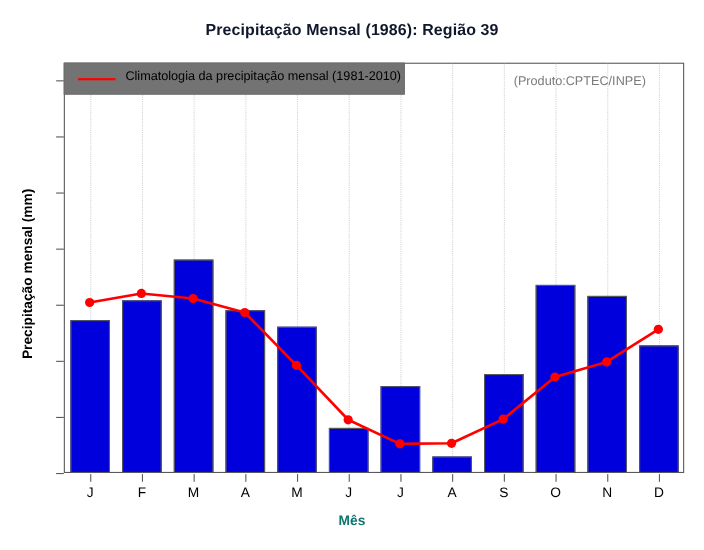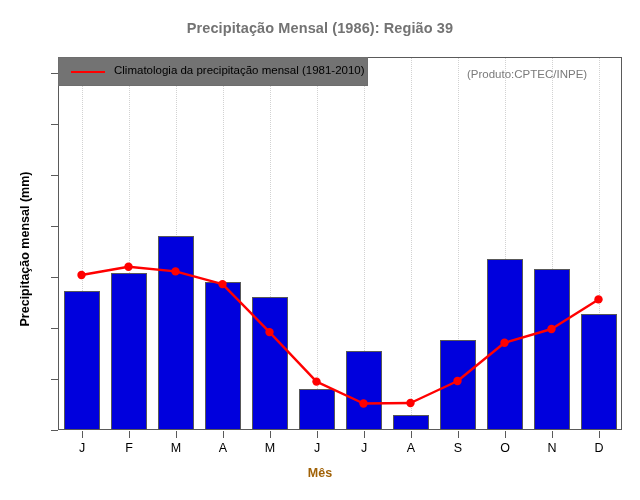--- a/index.html
+++ b/index.html
@@ -21,21 +21,21 @@
     height: 500px;
   }
   .chart-title {
     position: absolute;
     left: 0;
     top: 20px;
     width: 640px;
     text-align: center;
     font-size: 14.5px;
     font-weight: bold;
-    color: #737373;
+    color: #0f172a;
     letter-spacing: 0.1px;
   }
   .ylabel {
     position: absolute;
     left: -105px;
     top: 242px;
     width: 260px;
     text-align: center;
     font-size: 12.5px;
     font-weight: bold;
@@ -44,21 +44,21 @@
     transform-origin: center center;
   }
   .xlabel {
     position: absolute;
     left: 0;
     top: 466px;
     width: 640px;
     text-align: center;
     font-size: 12.5px;
     font-weight: bold;
-    color: #a16207;
+    color: #0f766e;
   }
   .plot-frame {
     position: absolute;
     left: 58px;
     top: 57px;
     width: 564px;
     height: 373px;
     border: 1px solid #5a5a5a;
     box-sizing: border-box;
     background: #ffffff;

